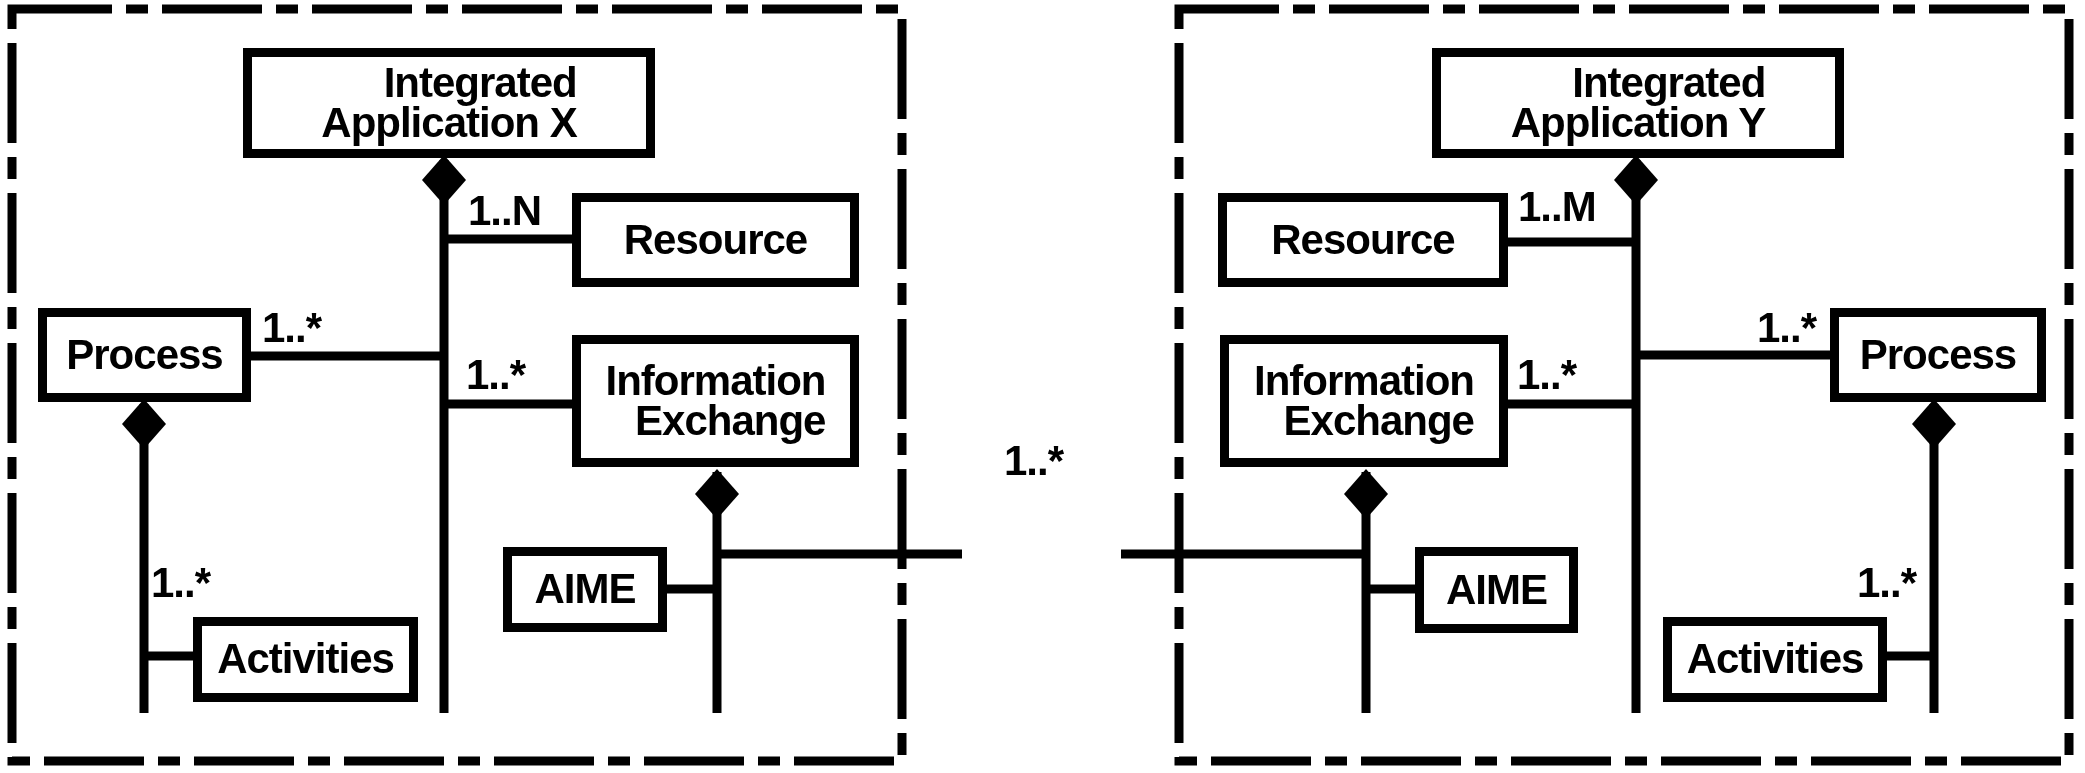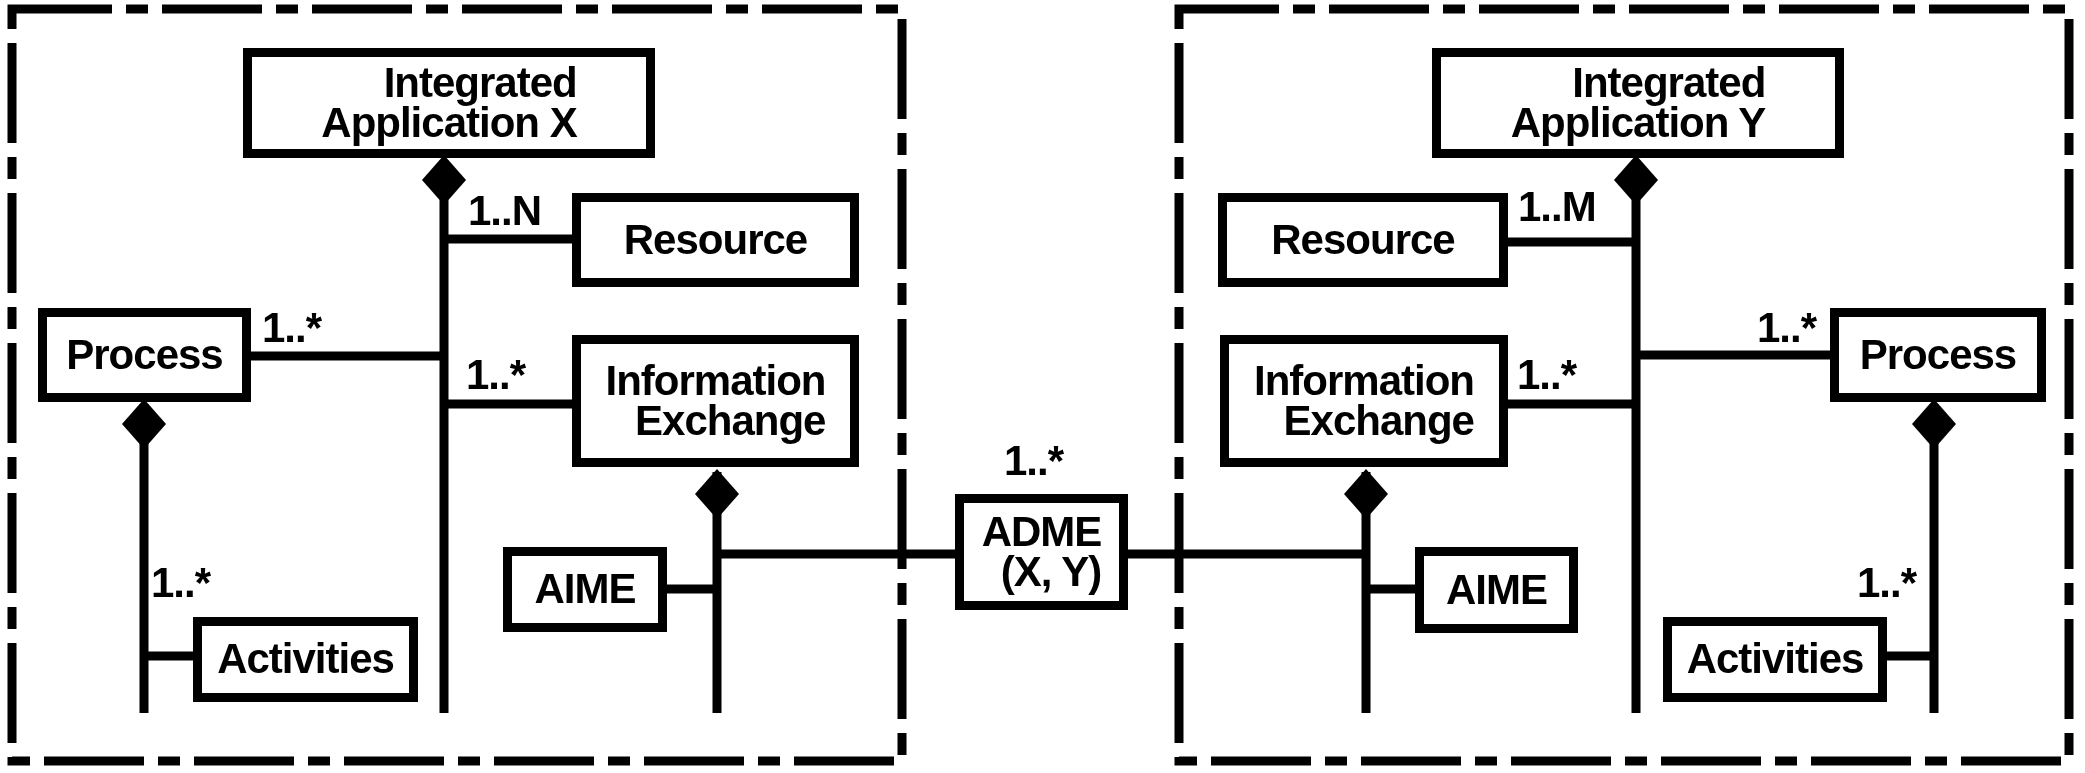--- a/index.html
+++ b/index.html
@@ -88,22 +88,20 @@
 
   <div class="box" style="left:243px; top:48px; width:412px; height:110px;">Integrated
 Application X</div>
   <div class="box" style="left:572px; top:193px; width:287px; height:94px;">Resource</div>
   <div class="box" style="left:38px; top:308px; width:213px; height:94px;">Process</div>
   <div class="box" style="left:572px; top:335px; width:287px; height:132px;">Information
 Exchange</div>
   <div class="box" style="left:503px; top:547px; width:164px; height:85px;">AIME</div>
   <div class="box" style="left:193px; top:617px; width:225px; height:85px;">Activities</div>
 
-  <div class="box" style="left:955px; top:494px; width:173px; height:116px;">ADME
-(X, Y)</div>
 
   <div class="box" style="left:1432px; top:48px; width:412px; height:110px;">Integrated
 Application Y</div>
   <div class="box" style="left:1218px; top:193px; width:290px; height:94px;">Resource</div>
   <div class="box" style="left:1830px; top:308px; width:216px; height:94px;">Process</div>
   <div class="box" style="left:1220px; top:335px; width:288px; height:132px;">Information
 Exchange</div>
   <div class="box" style="left:1415px; top:547px; width:163px; height:86px;">AIME</div>
   <div class="box" style="left:1663px; top:617px; width:224px; height:85px;">Activities</div>
 

